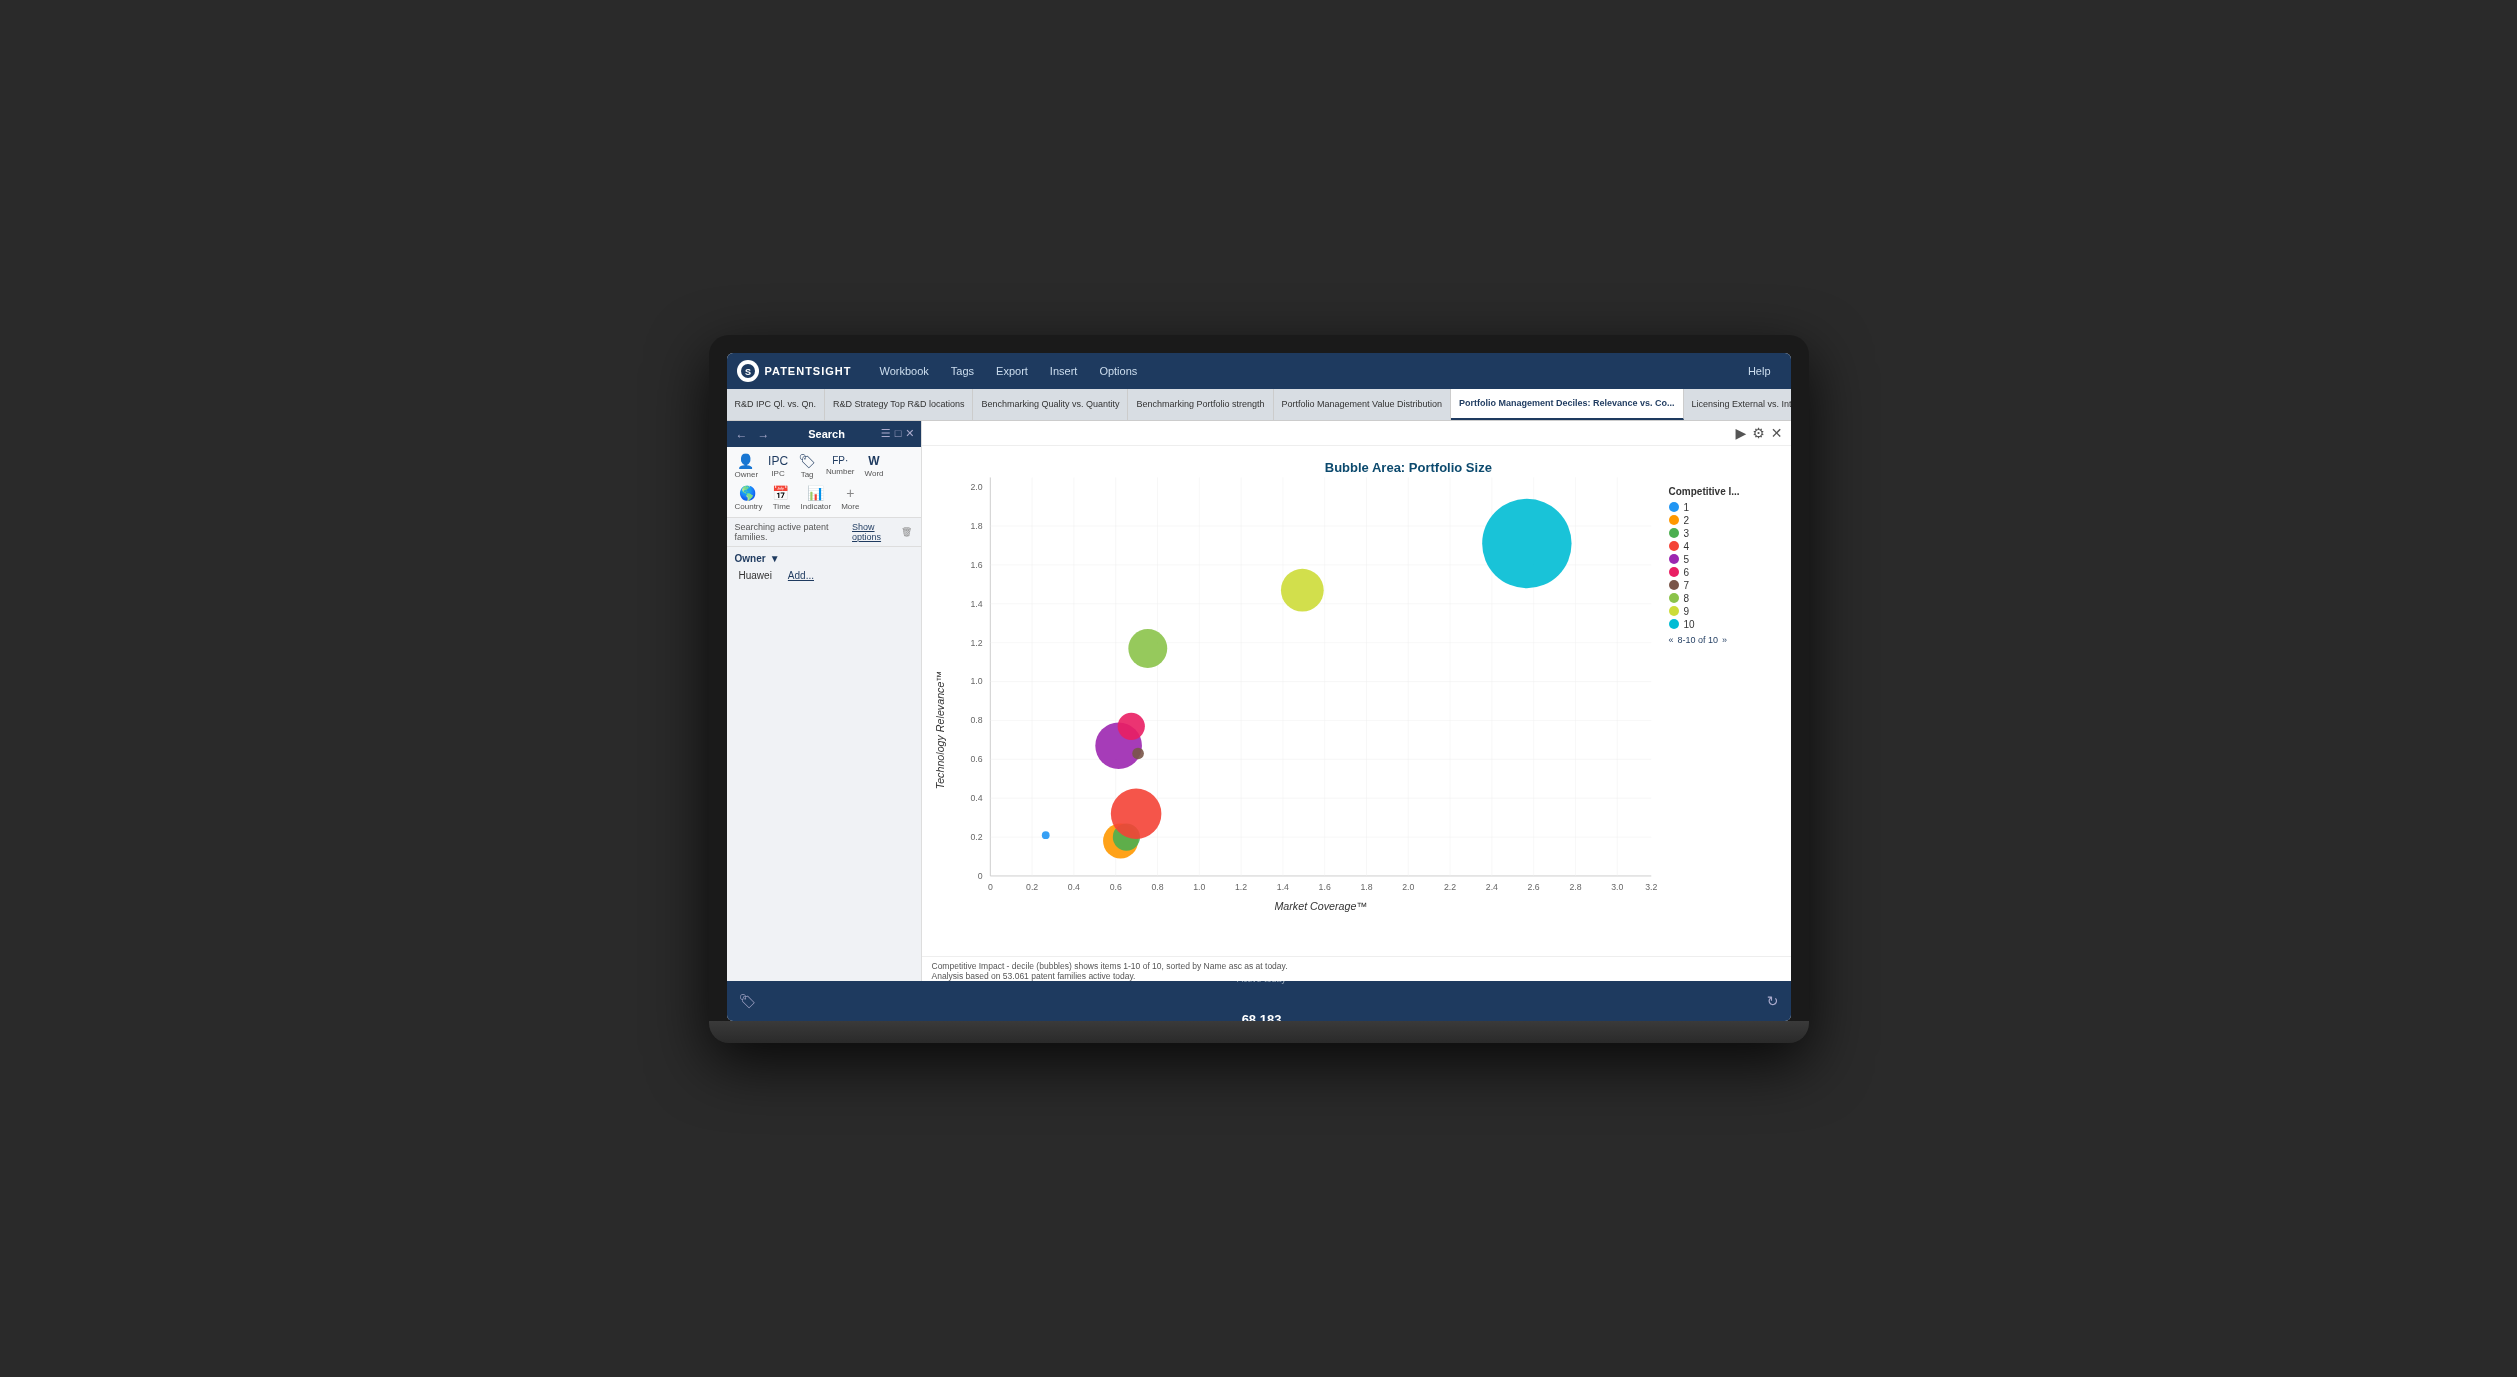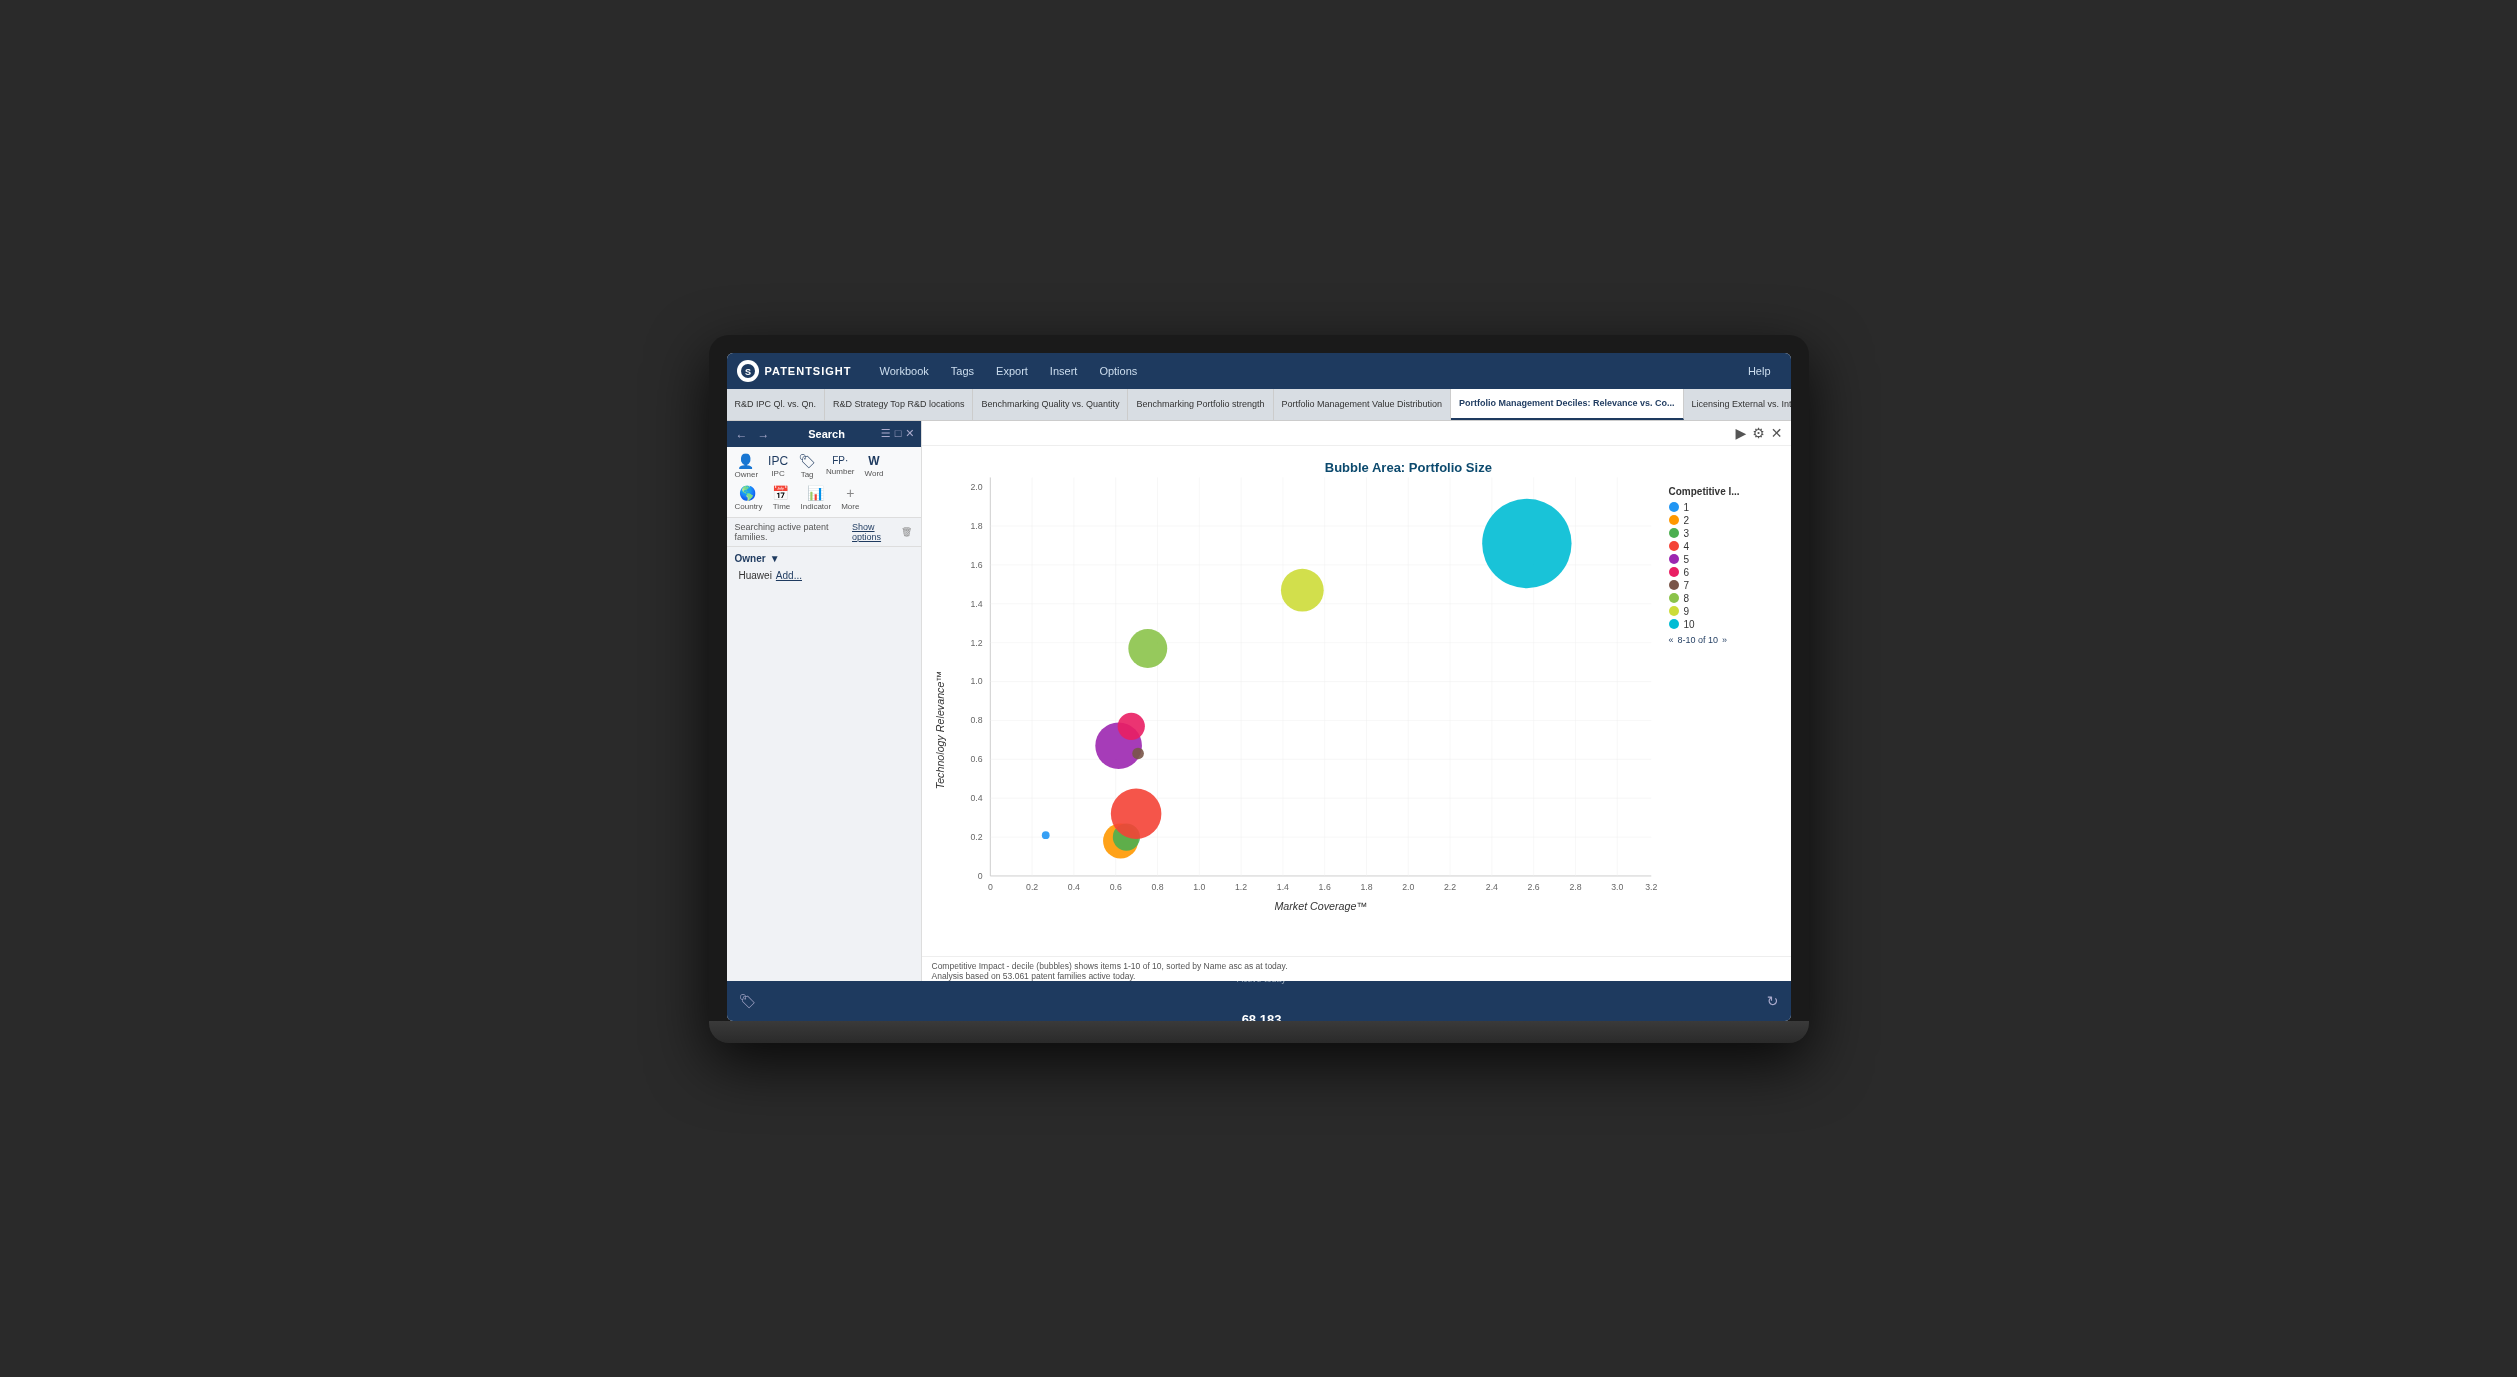--- a/index.html
+++ b/index.html
@@ -188,21 +188,21 @@
       color: #1e3a5f;
       cursor: pointer;
       display: flex;
       align-items: center;
       gap: 4px;
       margin-bottom: 4px;
     }
     .owner-item {
       display: flex;
       align-items: center;
-      gap: 4px;
+      gap: 16px;
       padding: 2px 4px;
     }
     .owner-name {
       font-size: 10px;
       color: #333;
     }
     .owner-add {
       font-size: 10px;
       color: #1e3a5f;
       cursor: pointer;

